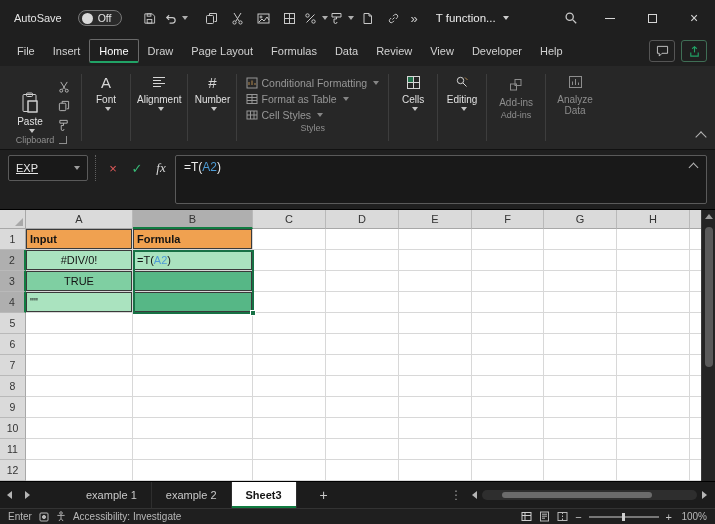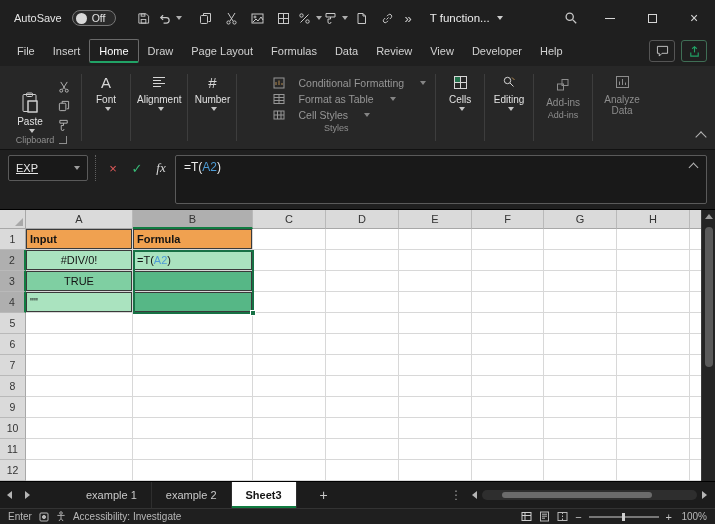--- a/index.html
+++ b/index.html
@@ -5,21 +5,21 @@
   * { box-sizing: border-box; margin: 0; padding: 0; }
   html, body { width: 715px; height: 524px; overflow: hidden; }
   body { font-family: "Liberation Sans", sans-serif; background: #1f1f1f; }
   button { background: none; border: none; color: inherit; font: inherit; padding: 0; cursor: default; }
   svg { display: block; }
 
   .app { width: 715px; height: 524px; display: flex; flex-direction: column; }
 
   
   .titlebar { height: 36px; background: #1f1f1f; display: flex; align-items: center; color: #d6d6d6; flex: 0 0 auto; }
-  .autosave { display: flex; align-items: center; gap: 10px; font-size: 11px; color: #e4e4e4; margin-left: 14px; justify-content: flex-end; }
+  .autosave { display: flex; align-items: center; gap: 16px; font-size: 11px; color: #e4e4e4; margin-left: 14px; justify-content: flex-end; }
   .as-pill { display: flex; align-items: center; gap: 5px; border: 1px solid #777; border-radius: 10px; padding: 1px 9px 1px 3px; background: #2a2a2a; }
   .as-knob { width: 11px; height: 11px; border-radius: 50%; background: #d9d9d9; }
   .as-state { font-size: 10.5px; color: #e4e4e4; }
   .tb-btn { height: 26px; min-width: 24px; display: flex; align-items: center; justify-content: center; color: #c8c8c8; gap: 2px; margin: 0 1px; }
   .qat { display: flex; align-items: center; margin-left: 10px; }
   .chev { display: inline-block; width: 0; height: 0; border-left: 3px solid transparent; border-right: 3px solid transparent; border-top: 4px solid currentColor; opacity: .85; margin-left: 3px; }
   .overflow { font-size: 13px; color: #c8c8c8; margin: 0 4px; }
   .win-title { display: flex; align-items: center; gap: 4px; font-size: 11.5px; color: #ececec; margin-left: 14px; white-space: nowrap; }
   .tb-spacer { flex: 1; }
   .search-btn { width: 34px; }
@@ -46,21 +46,21 @@
   .big-btn { display: flex; flex-direction: column; align-items: center; gap: 2px; width: 42px; padding-top: 3px; color: #e3e3e3; font-size: 10px; }
   .small-col { display: flex; flex-direction: column; gap: 3px; padding-top: 4px; }
   .small-btn { width: 20px; height: 16px; display: flex; align-items: center; justify-content: center; color: #bdbdbd; }
   .cgroup { display: flex; flex-direction: column; align-items: center; justify-content: flex-start; gap: 2px; min-width: 44px; padding: 4px 4px 0; color: #e0e0e0; font-size: 10px; }
   .cgroup.dim { color: #8d8d8d; }
   .cg-icon { height: 20px; display: flex; align-items: center; justify-content: center; font-size: 15px; color: #d6d6d6; }
   .cgroup.dim .cg-icon { color: #8d8d8d; }
   .cg-label { white-space: nowrap; }
   .cg-label.wrap { white-space: normal; text-align: center; line-height: 1.1; max-width: 46px; }
   .styles-col { display: flex; flex-direction: column; align-items: flex-start; gap: 4px; padding: 6px 2px 0; }
-  .style-row { display: flex; align-items: center; gap: 13px; font-size: 10.5px; color: #979797; margin-left: 27px; }
+  .style-row { display: flex; align-items: center; gap: 3px; font-size: 10.5px; color: #979797; }
   .launcher { width: 8px; height: 8px; border-right: 1px solid #8f8f8f; border-bottom: 1px solid #8f8f8f; position: relative; }
   .collapse-ribbon { position: absolute; right: 10px; bottom: 8px; width: 8px; height: 8px; border-left: 1.5px solid #b5b5b5; border-top: 1.5px solid #b5b5b5; transform: rotate(45deg); }
 
   
   .fbar { height: 60px; background: #1f1f1f; display: flex; align-items: flex-start; padding: 5px 8px 6px 8px; gap: 4px; border-bottom: 1px solid #000; flex: 0 0 auto; }
   .namebox { width: 80px; height: 26px; background: #191919; border: 1px solid #5a5a5a; border-radius: 2px; display: flex; align-items: center; padding: 0 7px; font-size: 11px; color: #e8e8e8; text-decoration: underline; }
   .namebox .chev { margin-left: auto; color: #b5b5b5; }
   .fb-sep { height: 26px; border-left: 1px dotted #606060; margin: 0 3px; }
   .fbtn { width: 20px; height: 26px; display: flex; align-items: center; justify-content: center; font-size: 13px; }
   .fbtn.cancel { color: #e05a5a; }

